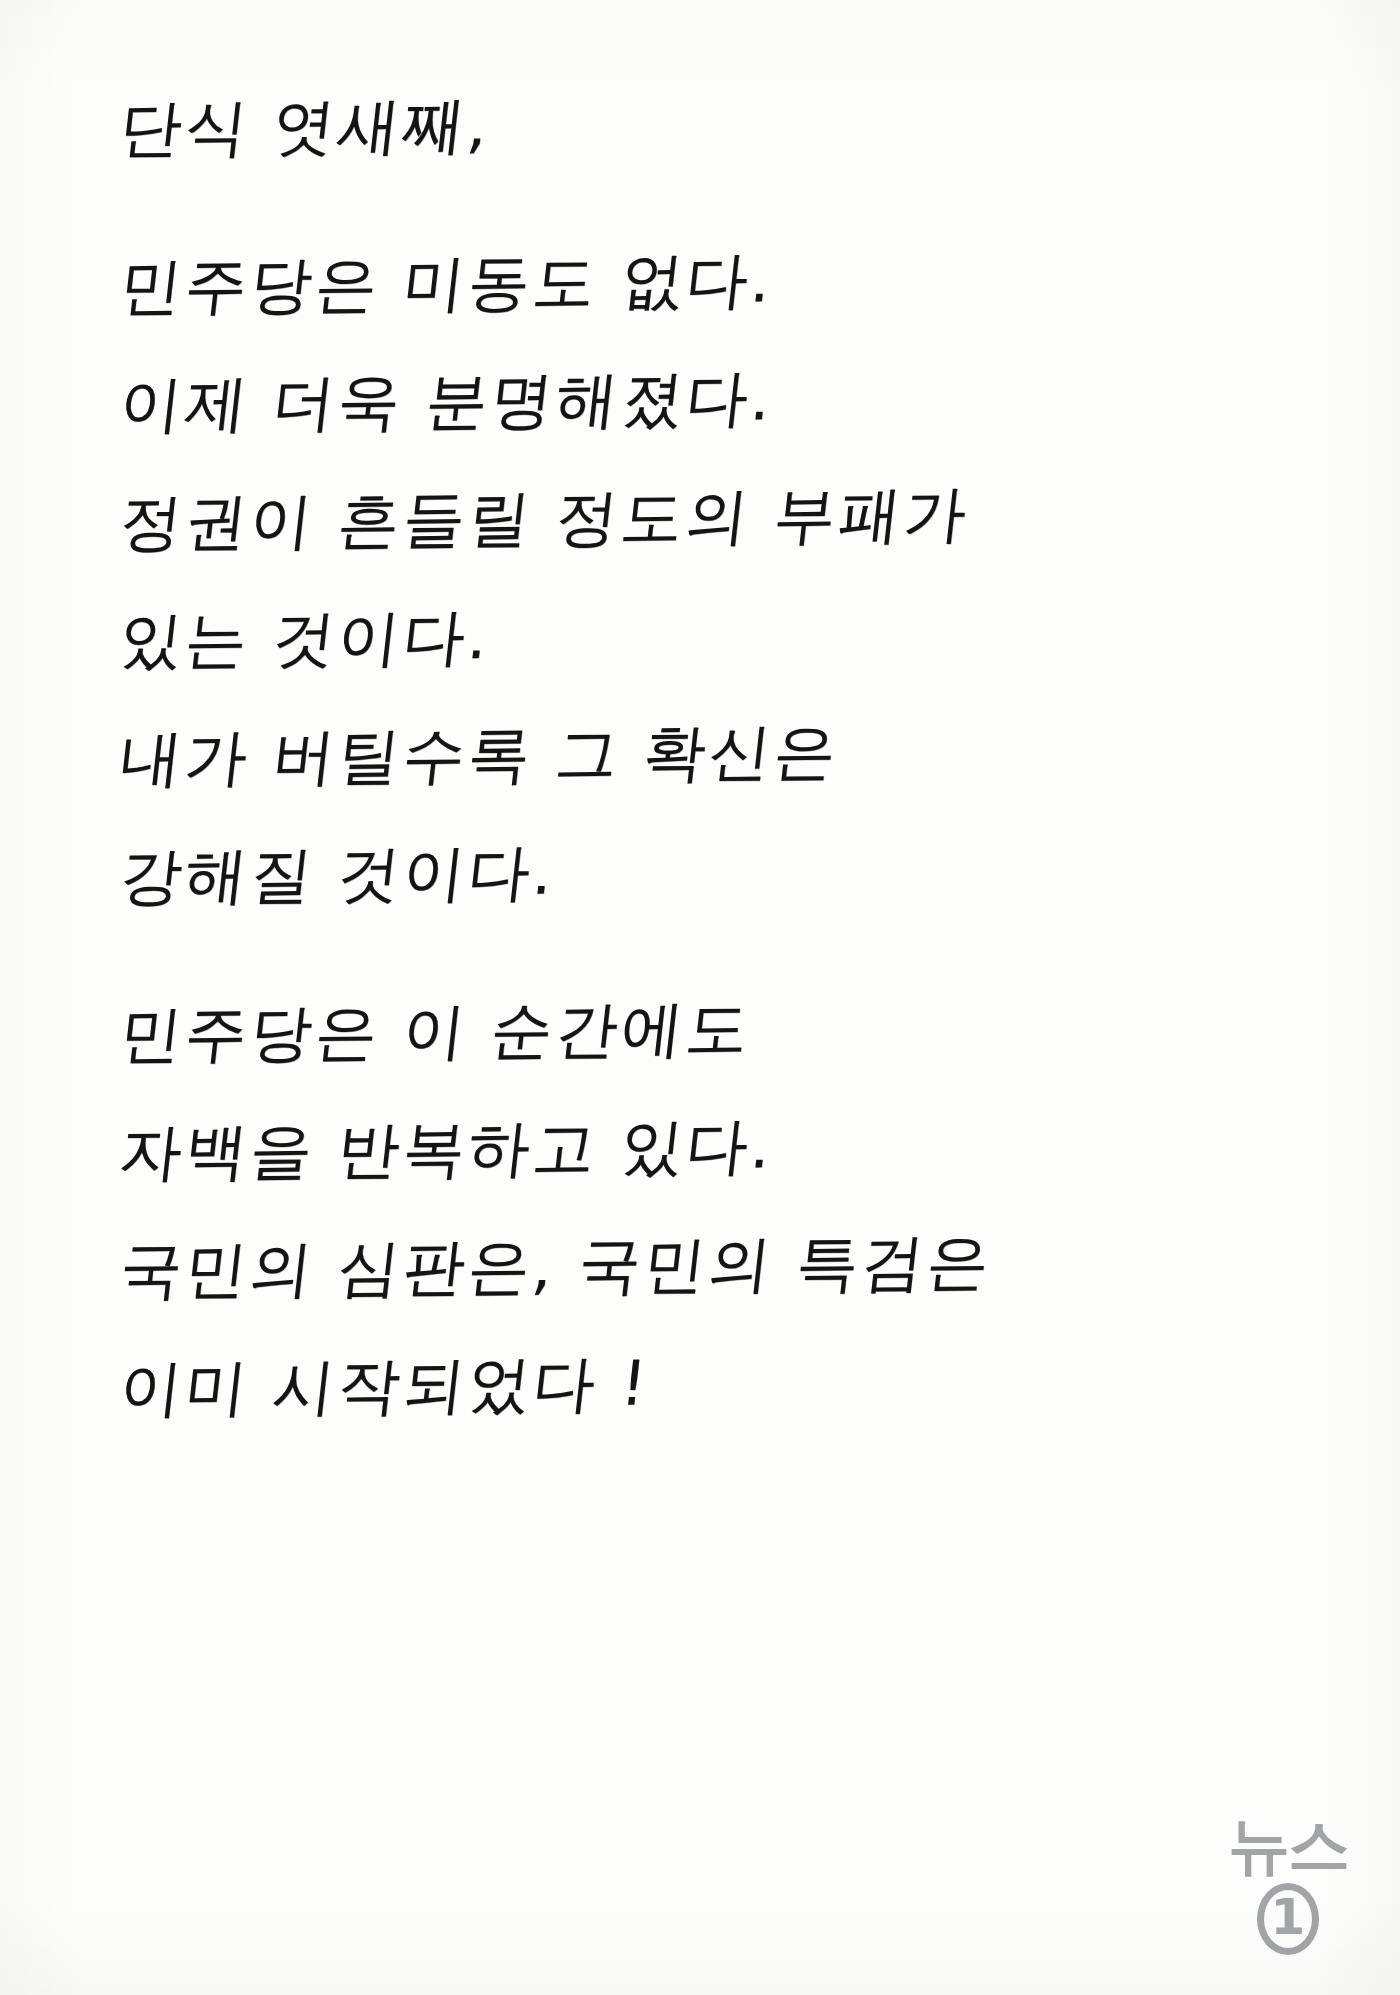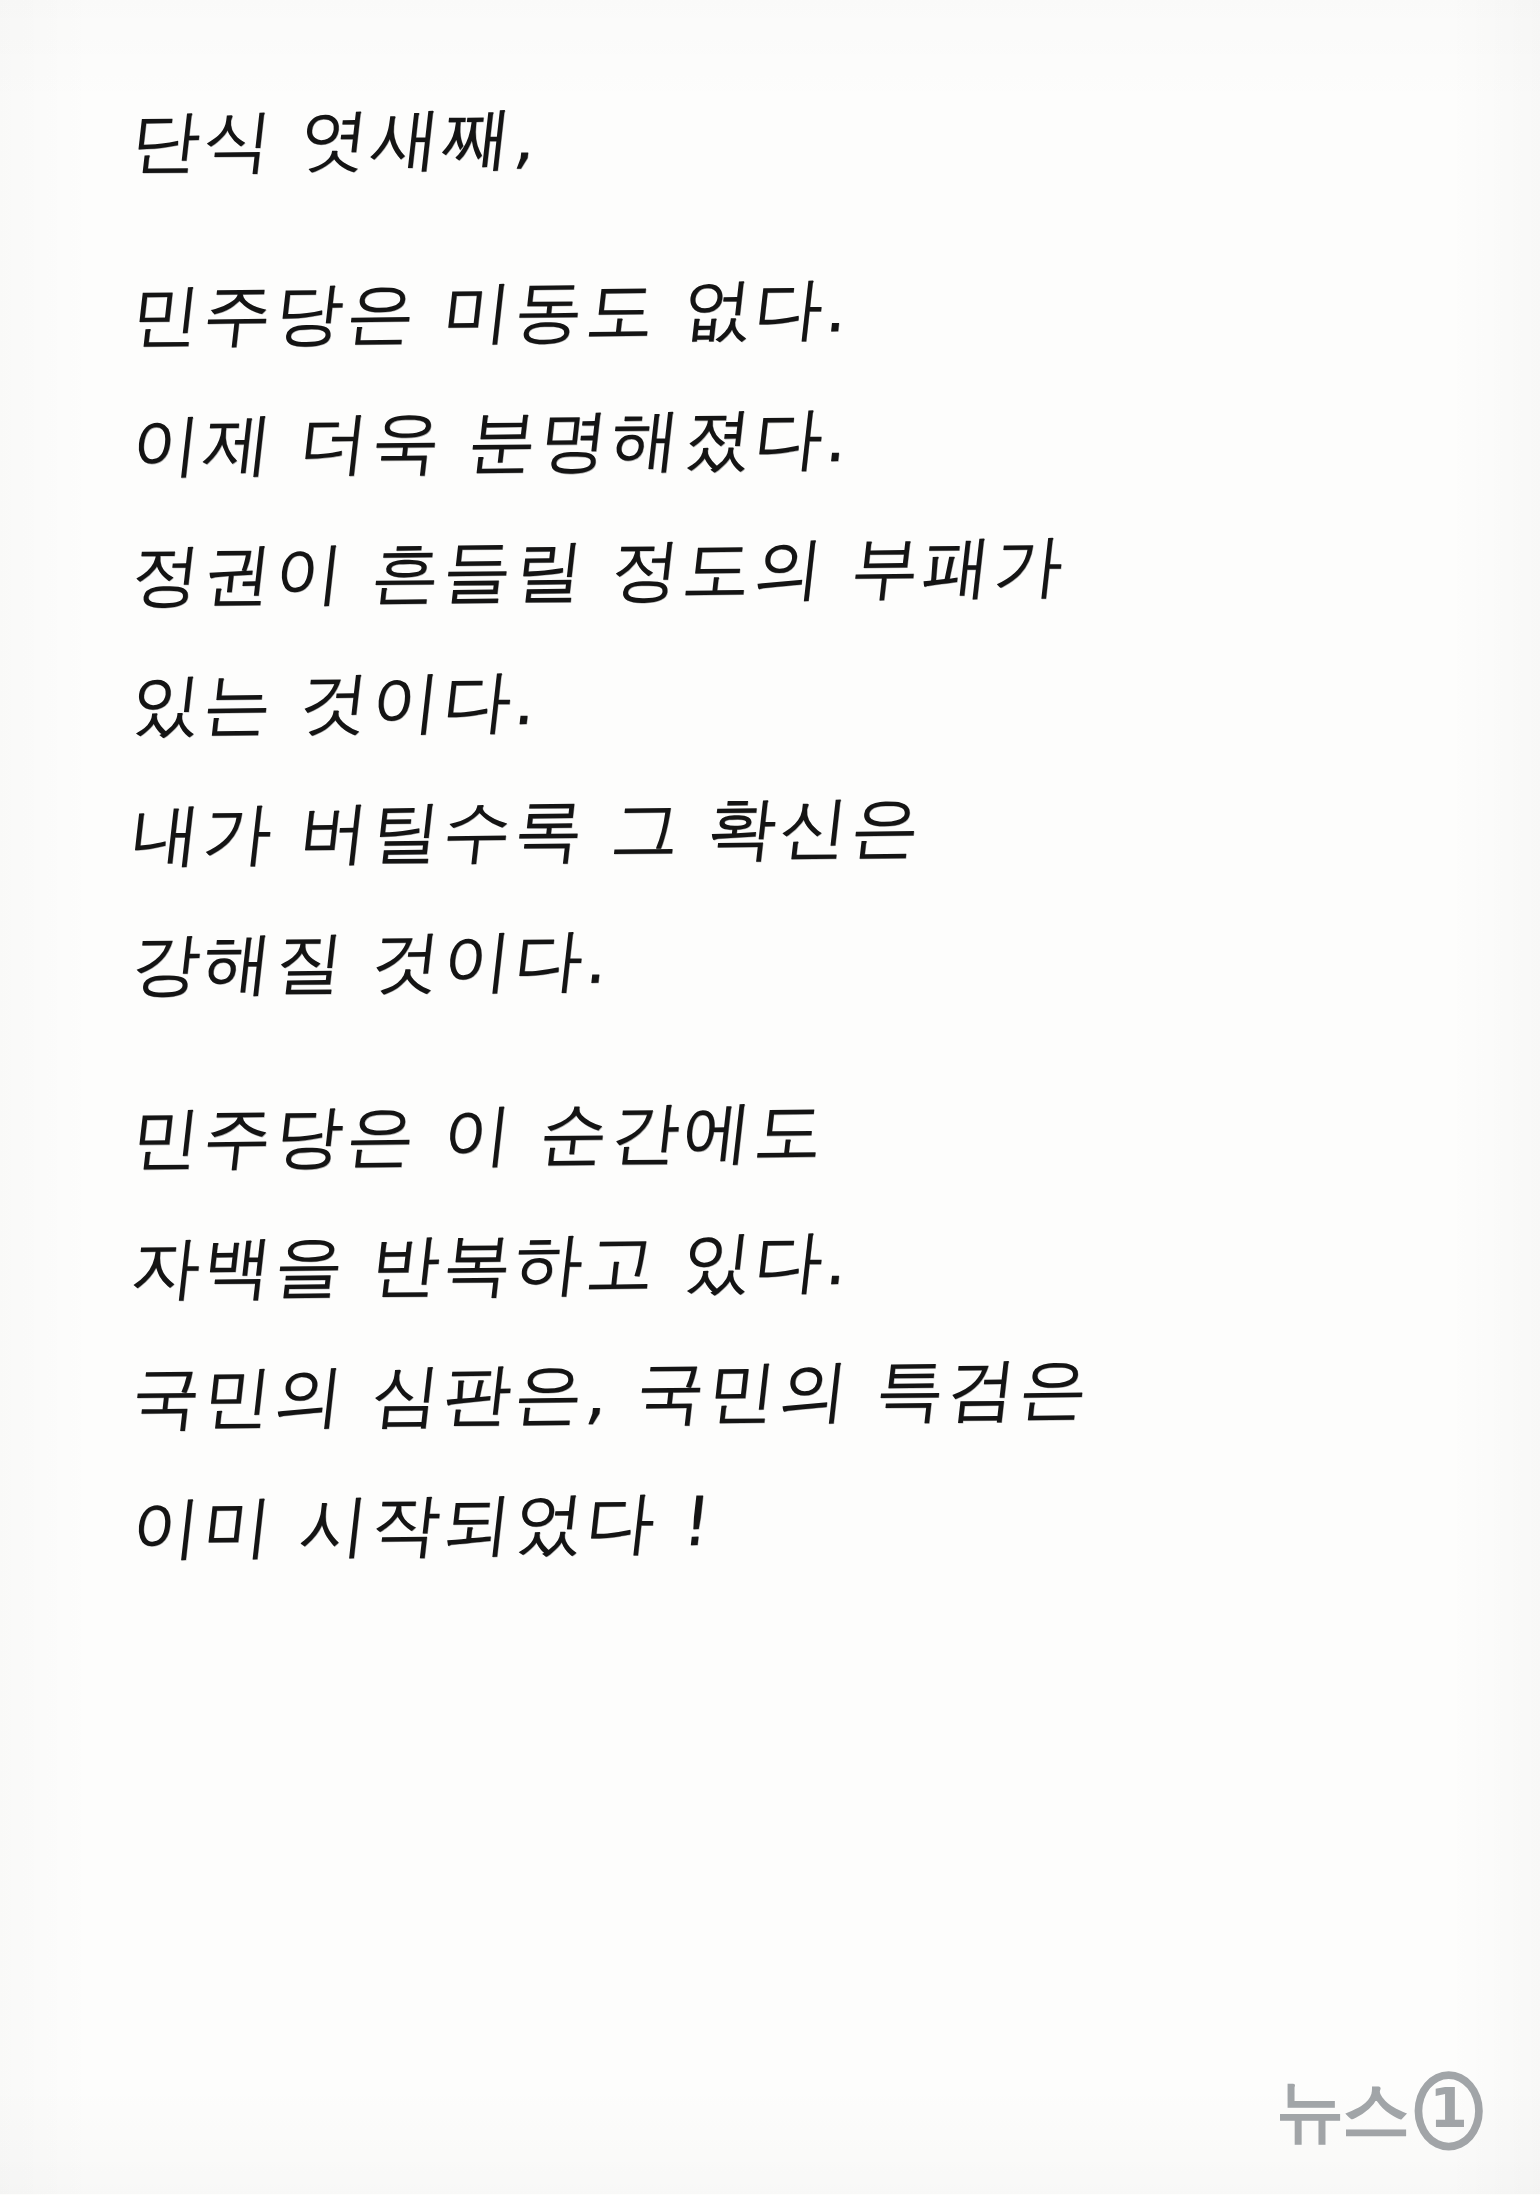--- a/index.html
+++ b/index.html
@@ -61,20 +61,21 @@
 
   
   .watermark {
     position: absolute;
     right: 52px;
     bottom: 40px;
     display: flex;
     align-items: center;
     gap: 6px;
     opacity: 0.82;
+    flex-direction: column;
   }
   .watermark-text {
     font-family: "DejaVu Sans", sans-serif;
     font-size: 62px;
     font-weight: 700;
     color: #8e9296;
     letter-spacing: -2px;
     line-height: 1;
   }
   .watermark-mark {

